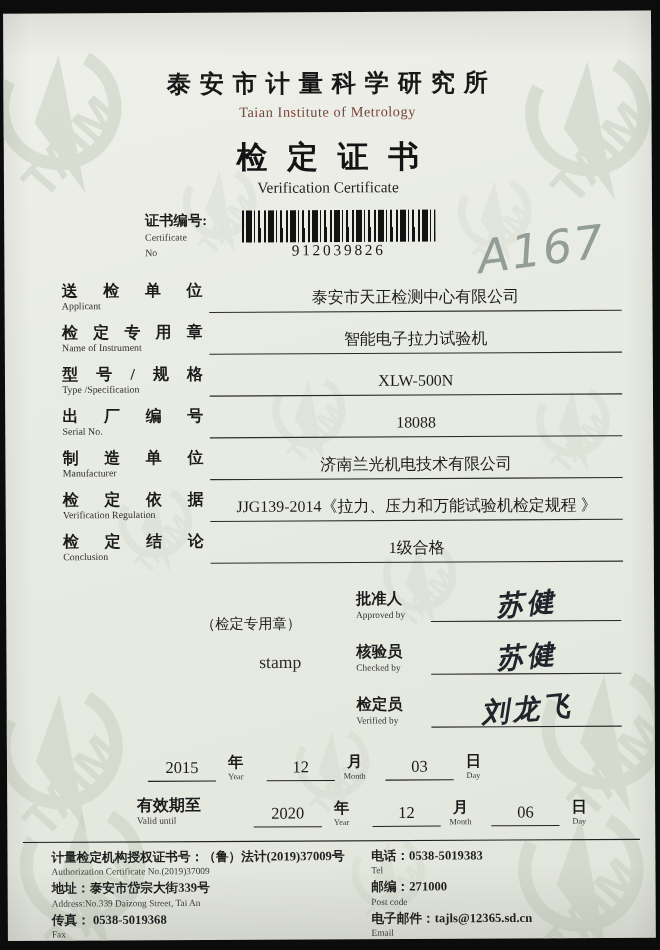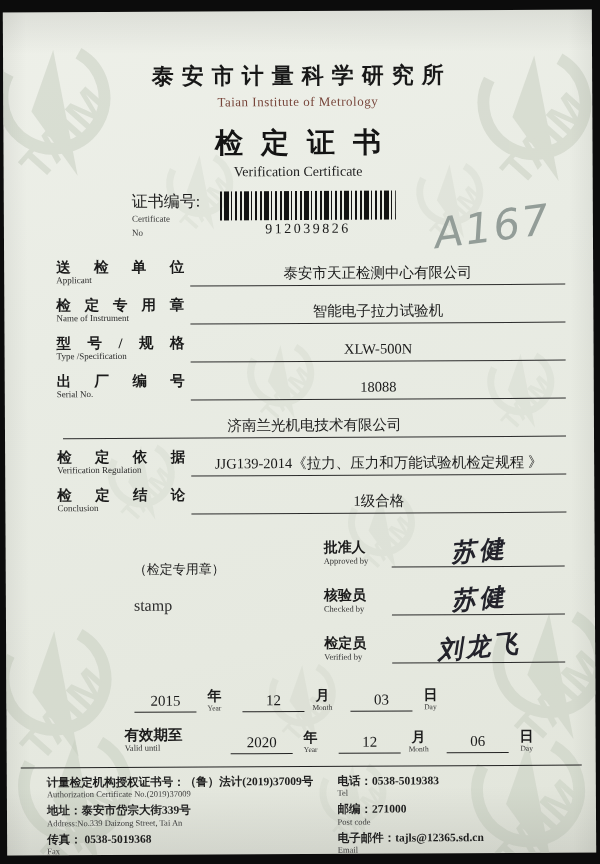--- a/index.html
+++ b/index.html
@@ -18,41 +18,41 @@
   
   .org-zh{margin-top:50px;text-align:center;font-size:22px;font-weight:bold;
     letter-spacing:8px;text-indent:8px;color:#171717;}
   .org-en{text-align:center;font-size:13px;margin-top:3px;color:#77453a;letter-spacing:.5px;}
   .title-zh{text-align:center;font-size:28px;font-weight:bold;letter-spacing:18px;text-indent:18px;
     margin-top:14px;color:#141414;}
   .title-en{text-align:center;font-size:14px;margin-top:2px;color:#242424;}
   
   .cert-block{display:flex;margin:11px 0 0 128px;position:relative;z-index:2;}
   .cert-labels{width:74px;}
-  .cert-zh{font-size:16px;font-weight:normal;}
+  .cert-zh{font-size:13px;font-weight:bold;}
   .cert-en{font-size:9px;color:#3a3a3a;line-height:1.5;}
   .barcode-col{margin-left:14px;}
   .barcode{width:176px;height:29px;
     background:repeating-linear-gradient(90deg,#121212 0 2px,transparent 2px 4px,#121212 4px 9px,
       transparent 9px 11px,#121212 11px 12px,transparent 12px 15px,#121212 15px 17px,transparent 17px 20px);}
   .barcode-num{text-align:center;font-size:14px;letter-spacing:2.5px;margin-top:1px;}
   .pencil-mark{position:absolute;right:42px;top:192px;font-size:42px;color:#939d98;
     font-family:"DejaVu Sans",sans-serif;font-style:italic;font-weight:300;
     transform:rotate(-7deg);letter-spacing:2px;z-index:3;}
   
   .fields{margin-top:9px;padding:0 28px 0 52px;position:relative;z-index:2;}
   .frow{display:flex;align-items:flex-end;height:38px;}
   .flabel{width:128px;flex:none;padding-bottom:1px;}
   .flabel-zh{font-size:14.5px;font-weight:bold;text-align:justify;text-align-last:justify;line-height:1.05;}
   .flabel-en{font-size:9px;color:#2e2e2e;line-height:1.2;white-space:nowrap;}
   .fvalue{flex:1;margin-left:6px;text-align:center;font-size:14.5px;line-height:1;
     border-bottom:1.6px solid #2c2c2c;padding-bottom:5px;}
   
   .sig-section{position:relative;margin-top:6px;height:146px;z-index:2;}
-  .stamp-note{position:absolute;left:128px;top:40px;text-align:left;width:140px;}
+  .stamp-note{position:absolute;left:128px;top:40px;text-align:right;width:140px;}
   .stamp-zh{font-size:13px;color:#222;}
   .stamp-en{font-size:16px;color:#2c2c2c;margin-top:18px;}
   .sig-rows{margin-left:318px;margin-right:30px;}
   .srow{display:flex;align-items:flex-end;height:48px;}
   .slabel{width:64px;flex:none;padding-bottom:2px;}
   .slabel-zh{font-size:14px;font-weight:bold;line-height:1.05;}
   .slabel-en{font-size:8.5px;color:#333;line-height:1.2;white-space:nowrap;}
   .svalue{flex:1;margin-left:4px;text-align:center;border-bottom:1.6px solid #2a2a2a;}
   .handwriting{display:inline-block;font-size:25px;font-weight:bold;font-style:italic;
     color:#23232b;transform:rotate(-5deg);margin-bottom:-1px;letter-spacing:3px;
@@ -221,20 +221,24 @@
       <div class="fvalue">XLW-500N</div>
     </div>
     <div class="frow">
       <div class="flabel">
           <div class="flabel-zh">出厂编号</div>
           <div class="flabel-en">Serial No.</div>
         </div>
       <div class="fvalue">18088</div>
     </div>
     <div class="frow">
+      <div class="flabel">
+          <div class="flabel-zh">制造单位</div>
+          <div class="flabel-en">Manufacturer</div>
+        </div>
       <div class="fvalue">济南兰光机电技术有限公司</div>
     </div>
     <div class="frow">
       <div class="flabel">
           <div class="flabel-zh">检定依据</div>
           <div class="flabel-en">Verification Regulation</div>
         </div>
       <div class="fvalue">JJG139-2014《拉力、压力和万能试验机检定规程 》</div>
     </div>
     <div class="frow">

